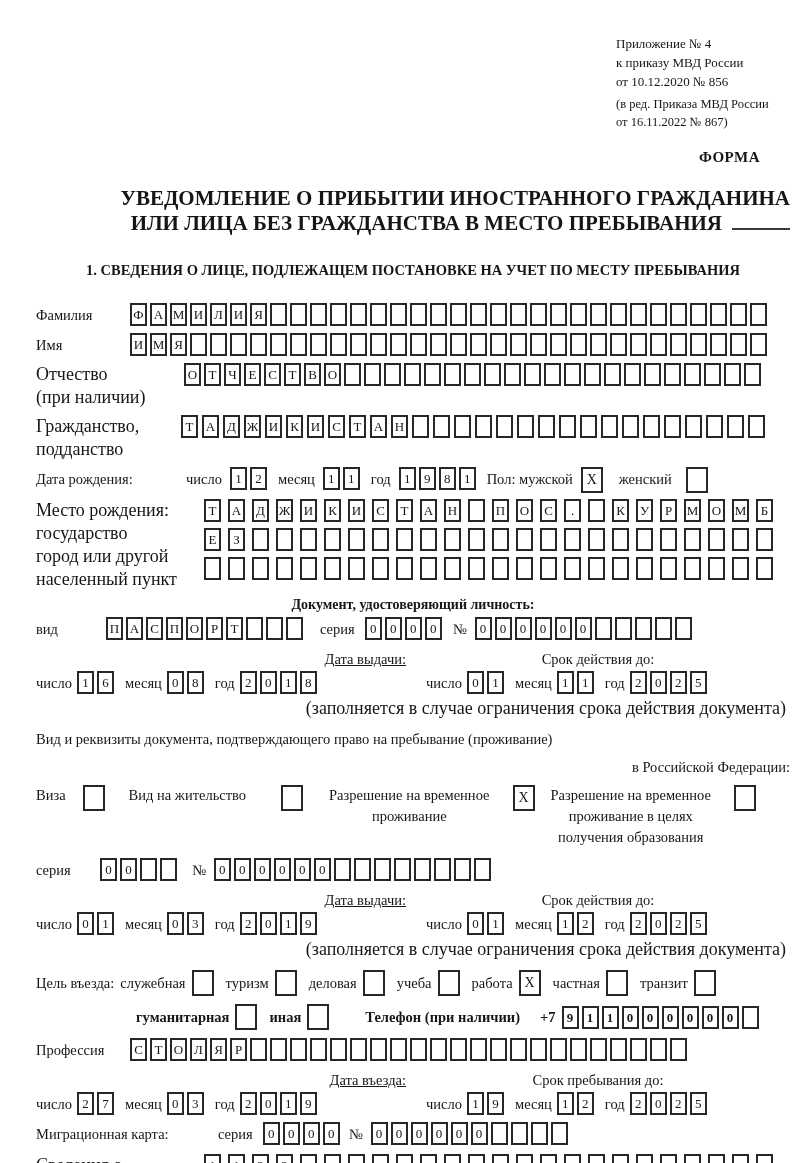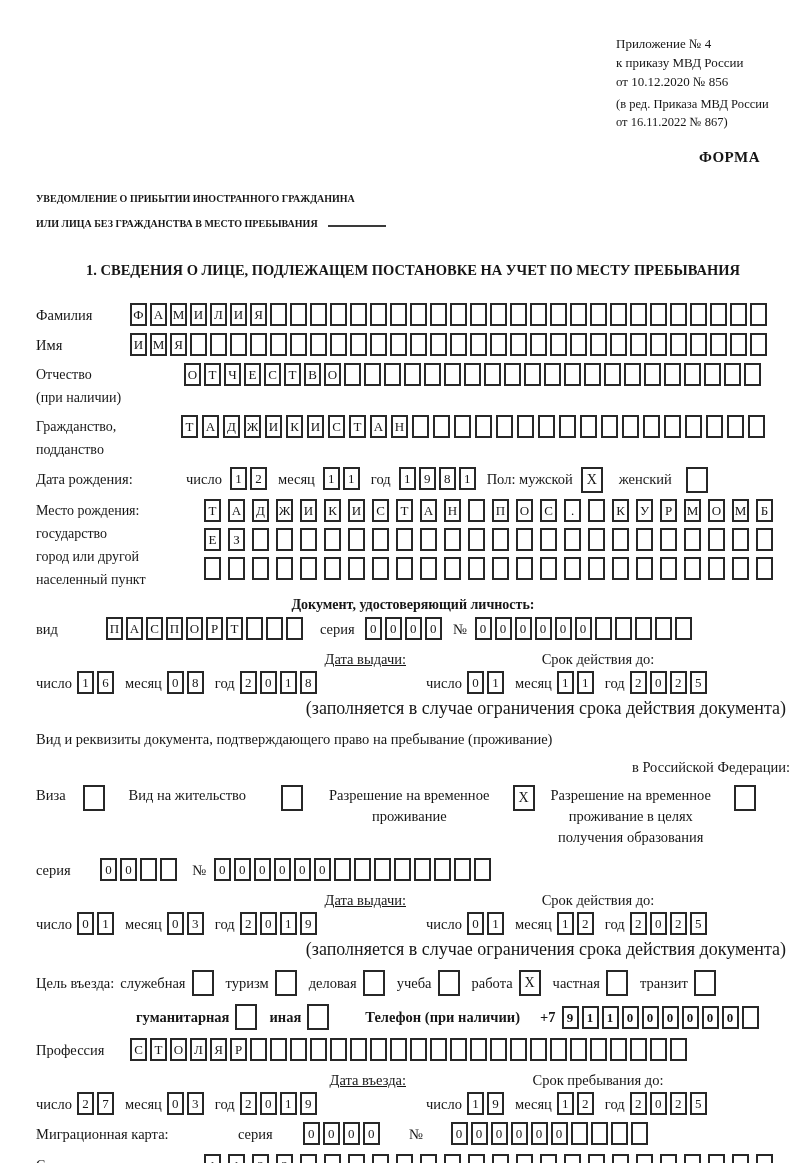--- a/index.html
+++ b/index.html
@@ -9,27 +9,27 @@
     color:#161616;
     box-sizing:border-box;
     padding:34px 10px 20px 36px;
   }
   
   .apx{margin-left:580px;font-size:13px;line-height:19px;}
   .apx .sm{font-size:12.5px;line-height:18px;}
   .apx .gap{height:4px;}
   .forma{margin-top:18px;text-align:right;padding-right:30px;font-weight:bold;font-size:15px;letter-spacing:.5px;}
   
-  .title{margin-top:20px;text-align:left;font-weight:bold;font-size:10px;line-height:25px;}
+  .title{margin-top:20px;text-align:right;font-weight:bold;font-size:21px;line-height:25px;}
   .tunder{display:inline-block;width:58px;border-bottom:2px solid #3a3a3a;height:14px;margin-left:10px;}
   .sec1{margin-top:26px;font-weight:bold;font-size:14.5px;text-align:center;}
   
   .frow{display:flex;align-items:flex-start;margin-bottom:6px;}
   .lbl{font-size:14.5px;line-height:24px;white-space:nowrap;}
-  .lblcol{font-size:14px;line-height:23px;}
+  .lblcol{font-size:18px;line-height:23px;}
   .w94{width:94px;flex:none;}
   .w148{width:148px;flex:none;}
   .w145{width:145px;flex:none;}
   .w168{width:168px;flex:none;}
   .cells{white-space:nowrap;font-size:0;}
   .cell{
     display:inline-block;width:17px;height:23px;box-sizing:border-box;
     border:2px solid #272727;margin-right:2px;
     font-family:"Liberation Serif", serif;font-size:13px;line-height:19px;
     text-align:center;vertical-align:top;background:#fff;
@@ -299,21 +299,21 @@
       <span class="lbl">число</span>
       <span class="cells gap3"><span class="cell">1</span><span class="cell">9</span></span>
       <span class="lbl">месяц</span>
       <span class="cells gap3"><span class="cell">1</span><span class="cell">2</span></span>
       <span class="lbl">год</span>
       <span class="cells gap3"><span class="cell">2</span><span class="cell">0</span><span class="cell">2</span><span class="cell">5</span></span>
     </div>
   </div>
 </div>
 
-<div class="frow" style="margin-top:6px;gap:20px;">
+<div class="frow" style="margin-top:6px;">
   <div class="lbl" style="width:182px;">Миграционная карта:</div>
   <span class="lbl" style="margin-right:10px;">серия</span>
   <span class="cells gap3"><span class="cell">0</span><span class="cell">0</span><span class="cell">0</span><span class="cell">0</span></span>
   <span class="lbl" style="margin:0 8px 0 6px;">№</span>
   <span class="cells gap3"><span class="cell">0</span><span class="cell">0</span><span class="cell">0</span><span class="cell">0</span><span class="cell">0</span><span class="cell">0</span><span class="cell"></span><span class="cell"></span><span class="cell"></span><span class="cell"></span></span>
 </div>
 
 <div class="repswrap">
   <div class="lblcol w168">
     <div>Сведения о</div>

